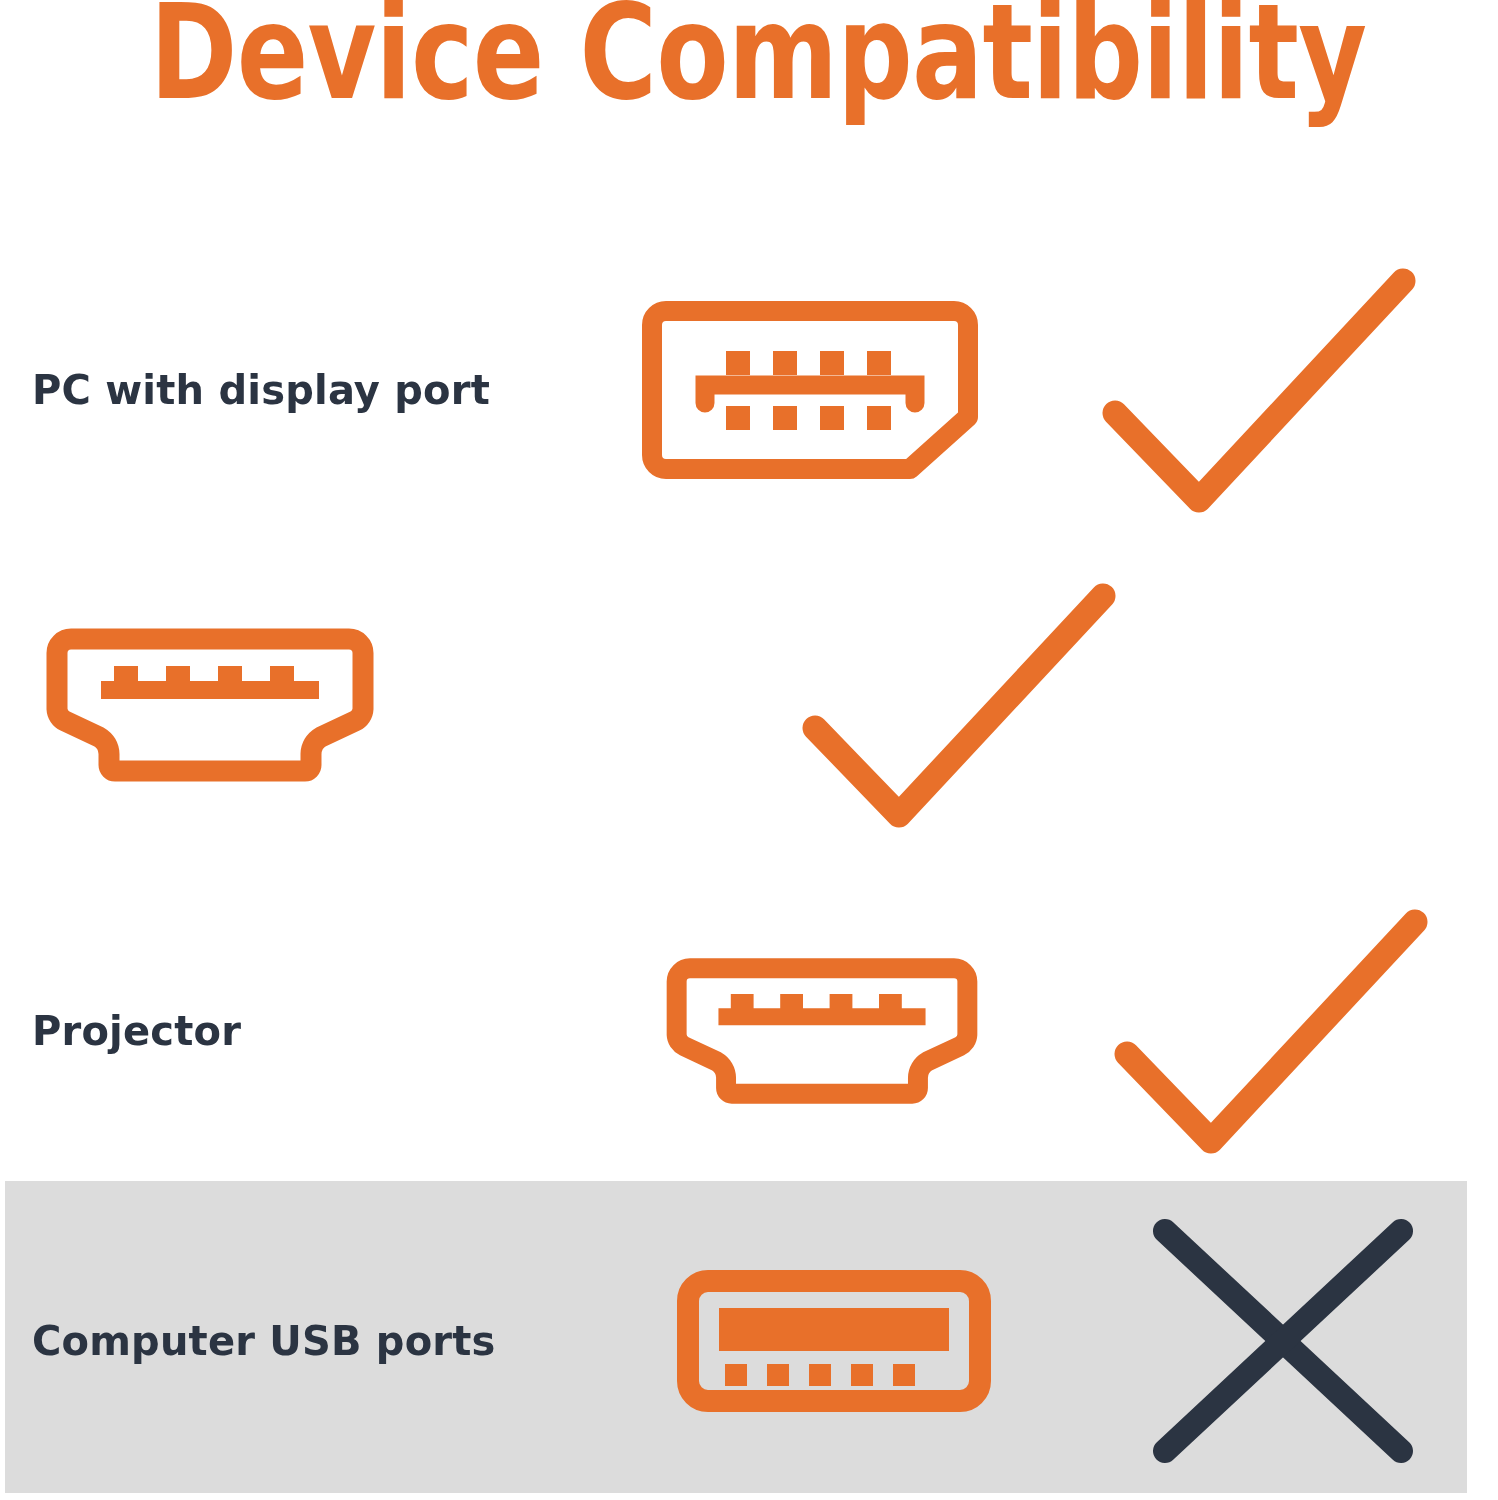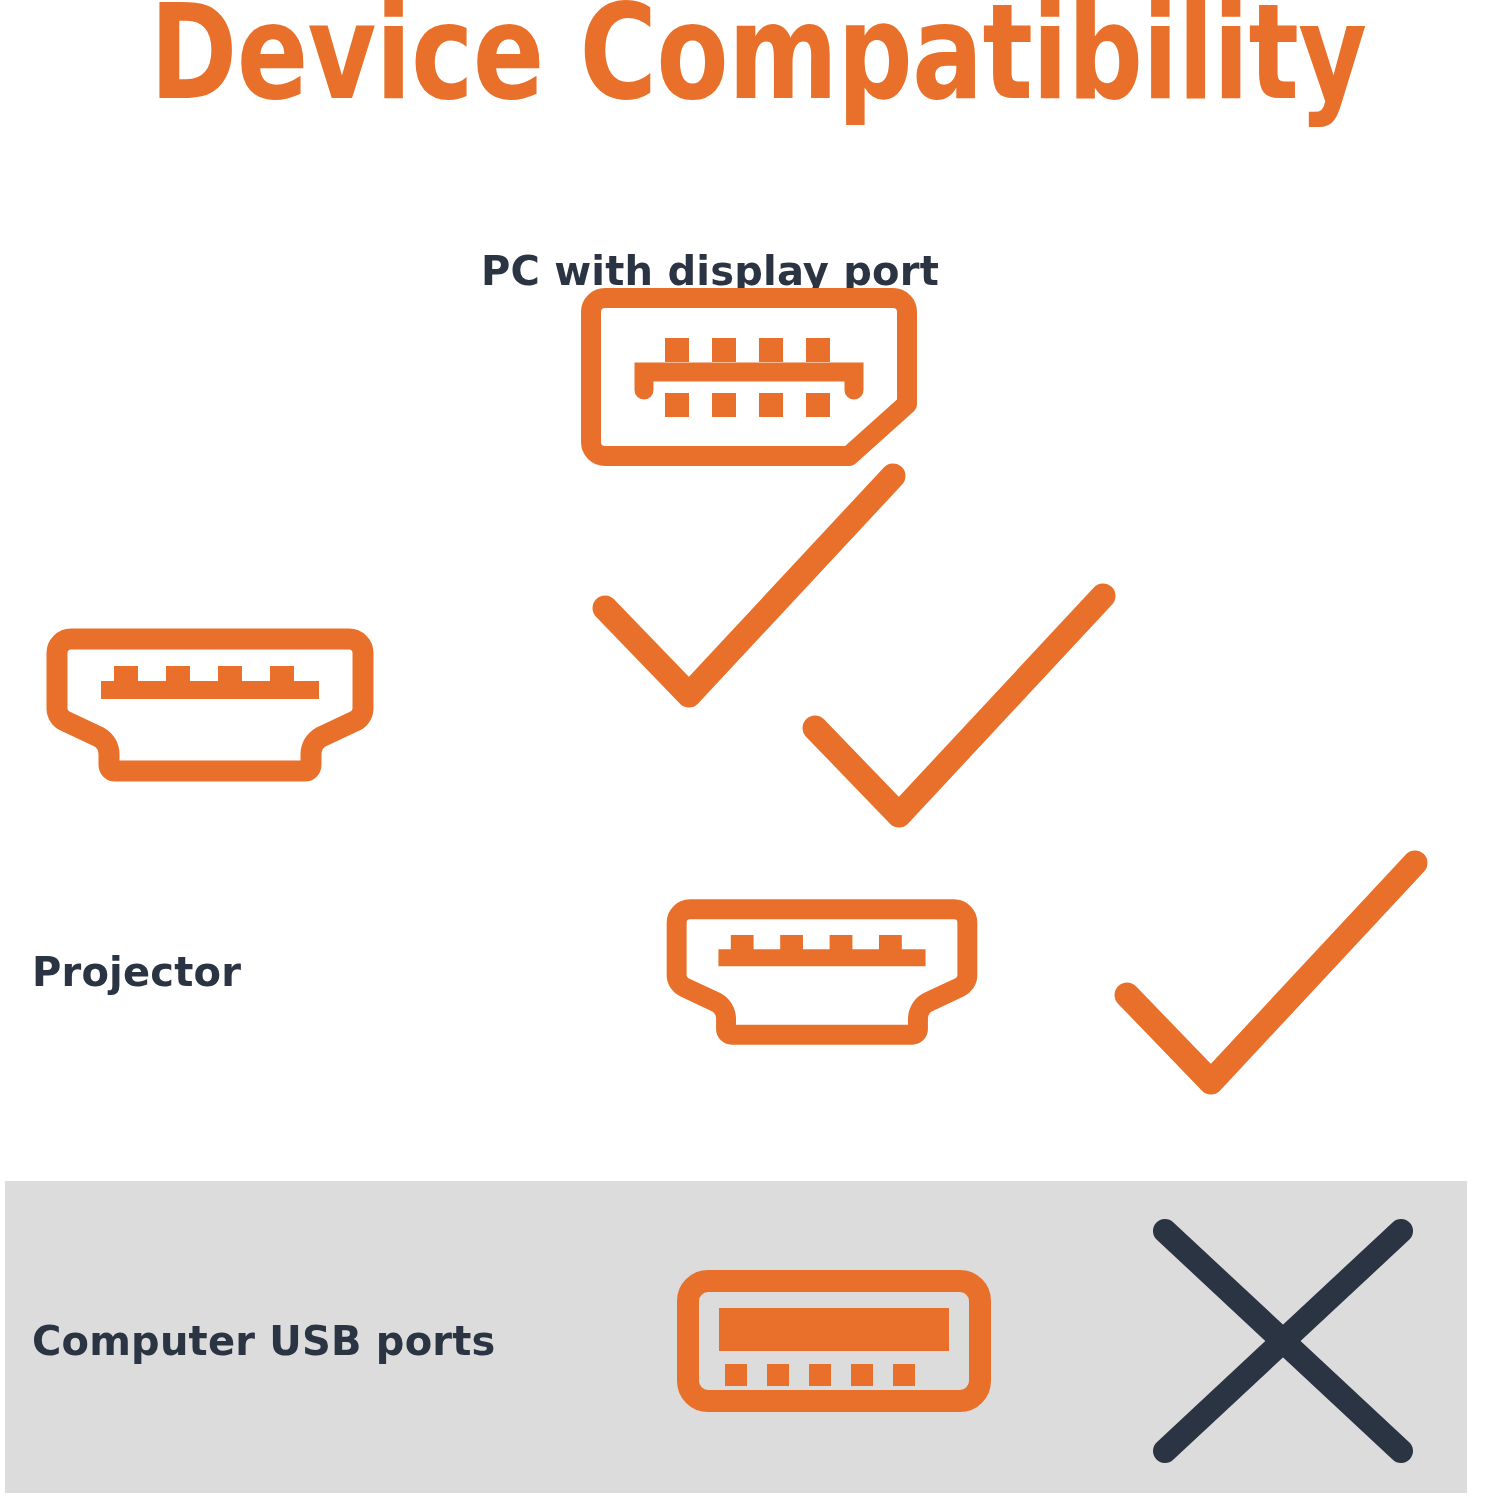--- a/index.html
+++ b/index.html
@@ -40,23 +40,23 @@
   }
 
   
   .row {
     position: absolute;
     left: 0;
     width: 1498px;
     display: flex;
     align-items: center;
   }
-  .row-1 { top: 248px;  height: 300px; flex-direction: column; }
+  .row-1 { top: 240px;  height: 300px; }
   .row-2 { top: 555px;  height: 300px; }
-  .row-3 { top: 822px;  height: 300px; gap: 12px; }
+  .row-3 { top: 881px;  height: 300px; gap: 12px; }
   .row-4 { top: 1181px; height: 319px; gap: 24px; }
 
   .gray-band {
     position: absolute;
     left: 5px;
     top: 1181px;
     width: 1488px;
     height: 312px;
     background: #DCDCDC;
   }

